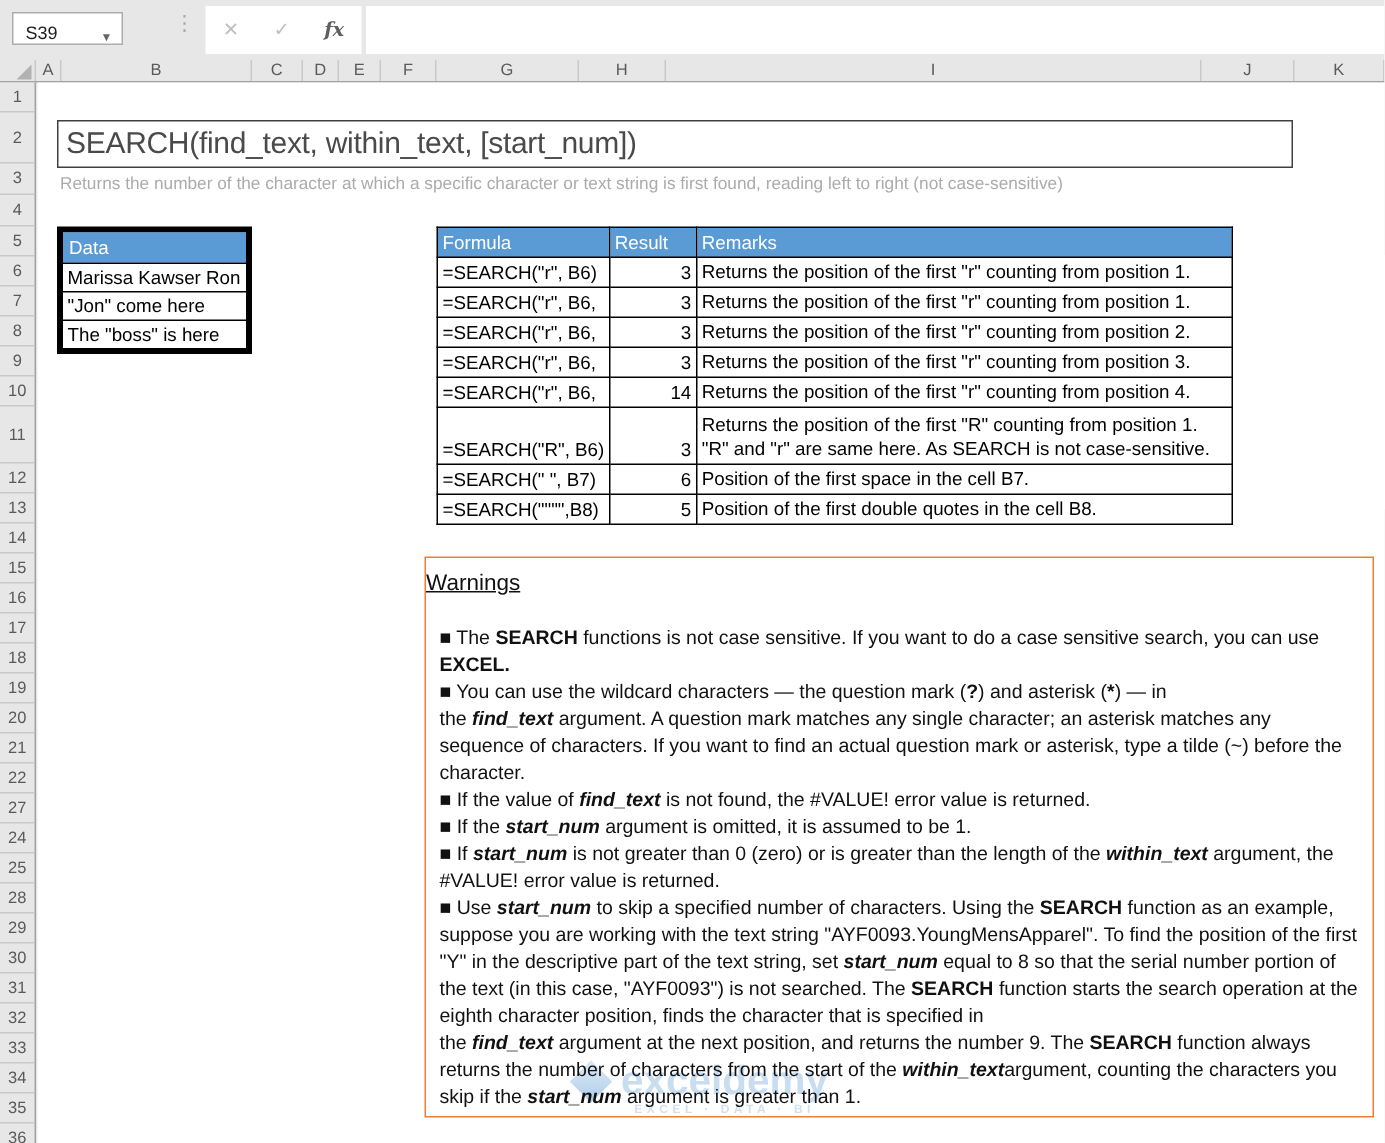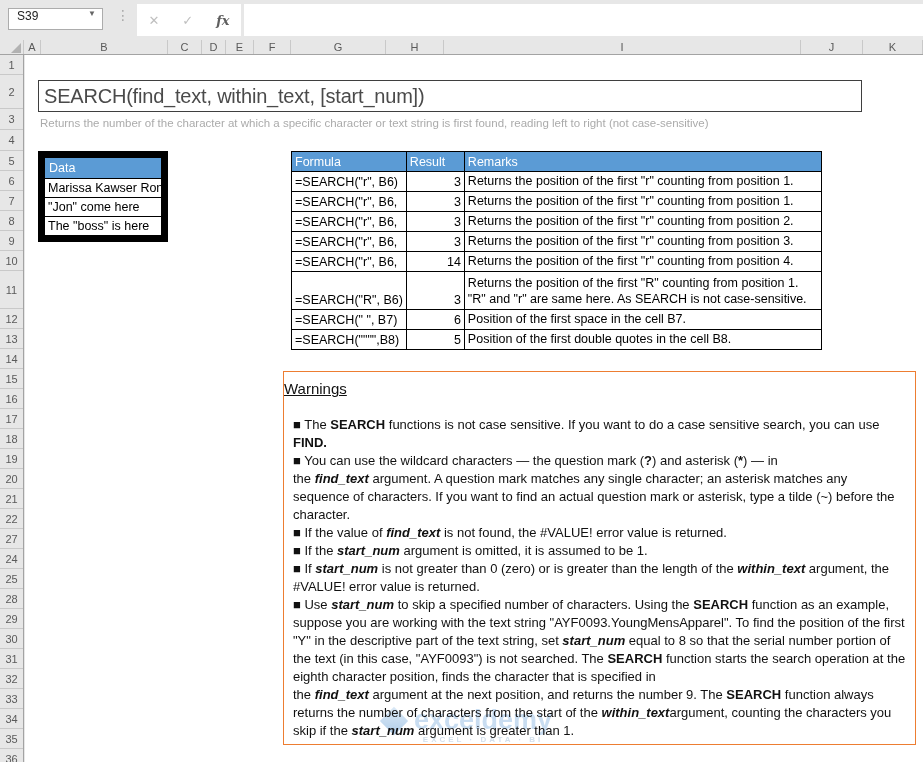--- a/index.html
+++ b/index.html
@@ -2,22 +2,22 @@
 <html style="--blue: #5B9BD5; --orange: #ED7D31; --wm: #9DC3E6; --chrome-bg: #E7E7E7;"><head>
 <meta charset="utf-8">
 <style>
   * { box-sizing: border-box; margin: 0; padding: 0; }
   html,body { width:923px; height:762px; overflow:hidden;
     font-family:"Liberation Sans","DejaVu Sans",sans-serif; background:#fff; }
   .screen { position:relative; width:923px; height:762px; background:var(--chrome-bg,#E7E7E7); }
 
   
   .topbar { position:absolute; left:0; top:0; width:923px; height:40px; background:var(--chrome-bg,#E7E7E7); }
-  .namebox { position:absolute; left:8px; top:8px; width:95px; height:22px; background:#fff;
-    border:1px solid #ACACAC; display:flex; align-items:flex-start; }
+  .namebox { position:absolute; left:8px; top:8px; width:74px; height:22px; background:#fff;
+    border:1px solid #ACACAC; display:flex; align-items:flex-end; }
   .namebox .txt { flex:1; padding-left:8px; font-size:12px; color:#222; }
   .namebox .caret { width:20px; color:#666; font-size:8px; text-align:center; }
   .vdots { position:absolute; left:116px; top:11px; color:#A9A9A9; font-size:14px; line-height:9px; letter-spacing:0; }
   .fbtns { position:absolute; left:137px; top:4px; width:104px; height:32px; background:#fff;
     display:flex; align-items:center; justify-content:space-around; }
   .icon-x, .icon-check { color:#BFBFBF; font-size:13px; }
   .icon-fx { font-family:"DejaVu Serif","Liberation Serif",serif; font-style:italic; font-weight:bold; color:#5F5F5F; font-size:13px; }
   .fbar { position:absolute; left:244px; top:4px; width:679px; height:32px; background:#fff; }
   .fbar input { width:100%; height:100%; border:0; outline:none; background:transparent; font-size:12px; padding:0 6px; }
 
@@ -37,21 +37,21 @@
     display:flex; align-items:center; justify-content:center; }
 
   
   .canvas { position:absolute; left:25px; top:55px; width:898px; height:707px; background:#fff; overflow:hidden; }
 
   .titlebox { position:absolute; left:13px; top:25px; width:824px; height:32px;
     border:1px solid #3F3F3F; display:flex; align-items:center; background:#fff; }
   .titlebox .t { font-size:20px; font-weight:300; color:#4A4A4A; padding-left:5px; letter-spacing:-0.2px; }
   .subtitle { position:absolute; left:15px; top:62px; font-size:11.5px; color:#ABABAB; }
 
-  .datatable { position:absolute; left:13px; top:96px; width:130px; border:7px solid #000000; background:#fff; }
+  .datatable { position:absolute; left:13px; top:96px; width:130px; border:4px solid #000000; background:#fff; }
   .datatable .hdr { height:20px; background:var(--blue,#5B9BD5); color:#fff; font-size:12.5px;
     display:flex; align-items:center; padding-left:4px; }
   .datatable .cell { height:19px; border-top:1px solid #000; font-size:12.5px;
     display:flex; align-items:center; padding-left:3px; white-space:nowrap; overflow:hidden; }
 
   table.ftable { position:absolute; left:266px; top:96px; border-collapse:collapse; table-layout:fixed; background:#fff; }
   .ftable th { background:var(--blue,#5B9BD5); color:#fff; font-weight:normal; text-align:left; }
   .ftable th, .ftable td { border:1px solid #000; font-size:12.5px; padding:0 3px 2px 3px;
     vertical-align:bottom; overflow:hidden; }
   .ftable td.c-formula { white-space:nowrap; }
@@ -225,21 +225,21 @@
     <div class="warnbox">
       <div class="watermark">
         <div class="gem"></div>
         <div class="wmcol">
           <div class="wmbrand">exceldemy</div>
           <div class="wmtag">EXCEL · DATA · BI</div>
         </div>
       </div>
       <div class="warntitle">Warnings</div>
       <div class="warntext" id="warntext">
-          <p><span>■ The </span><b>SEARCH</b><span> functions is not case sensitive. If you want to do a case sensitive search, you can use </span><b>FIND.</b></p>
+          <p><span>■ The </span><b>SEARCH</b><span> functions is not case sensitive. If you want to do a case sensitive search, you can use </span><b>EXCEL.</b></p>
           <p><span>■ You can use the wildcard characters — the question mark (</span><b>?</b><span>) and asterisk (</span><b>*</b><span>) — in</span><br><span>the </span><span class="bi">find_text</span><span> argument. A question mark matches any single character; an asterisk matches any sequence of characters. If you want to find an actual question mark or asterisk, type a tilde (~) before the character.</span></p>
           <p><span>■ If the value of </span><span class="bi">find_text</span><span> is not found, the #VALUE! error value is returned.</span></p>
           <p><span>■ If the </span><span class="bi">start_num</span><span> argument is omitted, it is assumed to be 1.</span></p>
           <p><span>■ If </span><span class="bi">start_num</span><span> is not greater than 0 (zero) or is greater than the length of the </span><span class="bi">within_text</span><span> argument, the #VALUE! error value is returned.</span></p>
           <p><span>■ Use </span><span class="bi">start_num</span><span> to skip a specified number of characters. Using the </span><b>SEARCH</b><span> function as an example, suppose you are working with the text string "AYF0093.YoungMensApparel". To find the position of the first "Y" in the descriptive part of the text string, set </span><span class="bi">start_num</span><span> equal to 8 so that the serial number portion of the text (in this case, "AYF0093") is not searched. The </span><b>SEARCH</b><span> function starts the search operation at the eighth character position, finds the character that is specified in</span><br><span>the </span><span class="bi">find_text</span><span> argument at the next position, and returns the number 9. The </span><b>SEARCH</b><span> function always returns the number of characters from the start of the </span><span class="bi">within_text</span><span>argument, counting the characters you skip if the </span><span class="bi">start_num</span><span> argument is greater than 1.</span></p>
         </div>
     </div>
 
   </div>
 </div>

